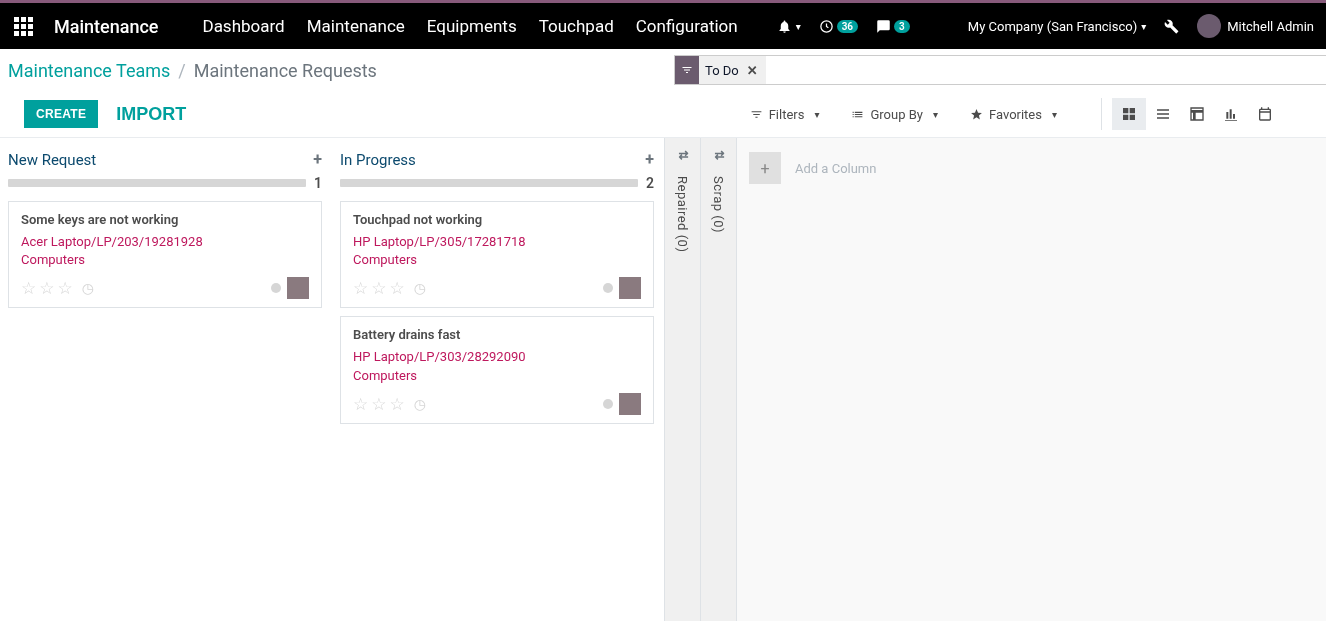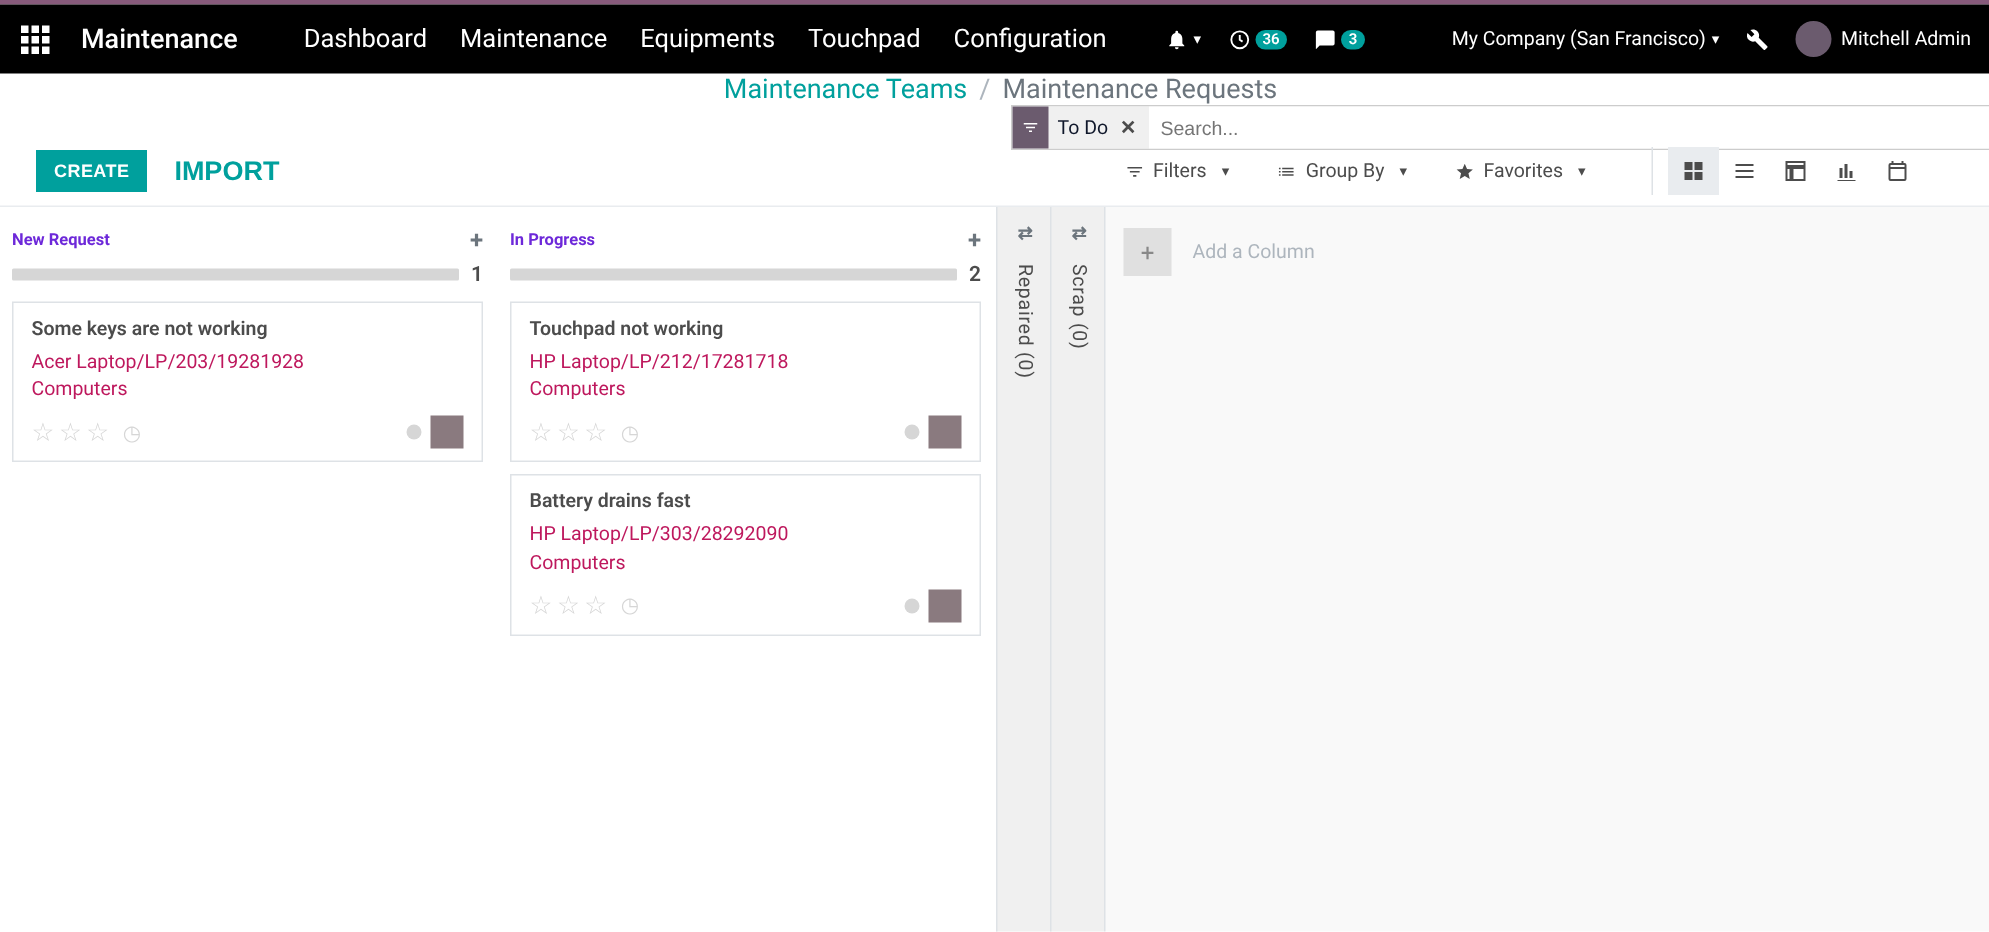--- a/index.html
+++ b/index.html
@@ -36,21 +36,21 @@
   .right-tools { display: flex; align-items:center; gap: 18px; padding-right: 4px;}
   .tool { display:flex; align-items:center; cursor:pointer; position:relative; font-size:15px;}
   .caret-down { margin-left:4px; font-size:10px; }
   .badge { background:#00A09D; color:#fff; font-size:10px; padding:1px 5px; border-radius:8px; margin-left:3px; font-weight:600;}
   .avatar-sm { width:24px; height:24px; border-radius:50%; background:#6b5b6e; display:inline-block; margin-right:6px;}
   .company { font-size:13px;margin-left:40px; }
   .username { font-size:13px; display:flex; align-items:center;}
 
   
   .control-panel { border-bottom:1px solid #e9ecef; }
-  .cp-row1 { display:flex; align-items:center; height:42px;flex-direction:column; }
+  .cp-row1 { display:flex; align-items:center; height:42px; }
   .breadcrumb { padding-left:8px; font-size:18px; color:#6c757d; display:flex; align-items:center; gap:8px;}
   .breadcrumb .link { color:#00A09D; cursor:pointer; }
   .breadcrumb .sep { color:#adb5bd; }
   .search-wrap { margin-left:auto; display:flex; align-items:center; width:652px; border:1px solid #ccc; border-right:none; height:30px; }
   .facet { display:flex; align-items:center; background:#f0f0f0; height:28px; margin:0; }
   .facet-icon { width:24px; height:28px; background:#6b5b6e; display:flex; align-items:center; justify-content:center; color:#fff; font-size:12px;}
   .facet-label { padding:0 6px; color:#0f172a; font-size:13px;}
   .facet-x { padding:0 8px 0 2px; cursor:pointer; color:#4c4c4c; font-weight:bold;}
   .search-input { flex:1; border:none; outline:none; padding:0 8px; font-size:13px; height:28px; }
 
@@ -62,21 +62,21 @@
   .filter-btn .fi { font-size:13px; }
   .view-switch { display:flex; align-items:center; gap:0; border-left:1px solid #dee2e6; padding-left:10px; margin-left:12px;}
   .view-btn { width:34px; height:32px; display:flex; align-items:center; justify-content:center; cursor:pointer; color:#4c4c4c;}
   .view-btn.active { background:#e9ecef; }
   .view-btn svg { fill:#4c4c4c; }
 
   
   .board { display:flex; height: calc(621px - 3px - 46px - 42px - 46px); overflow:hidden; background:#fff;}
   .kcol { width:332px; padding:8px 10px 0 8px; }
   .kcol-header { display:flex; align-items:center; justify-content:space-between; padding:4px 0 2px 0;}
-  .kcol-title { font-size:11px; font-weight:700; color:#6d28d9; }
+  .kcol-title { font-size:15px; font-weight:400; color:#0c4a6e; }
   .kcol-plus { color:#6c757d; cursor:pointer; font-size:16px; font-weight:bold;}
   .kcol-bar-row { display:flex; align-items:center; gap:8px; padding:4px 0 10px 0;}
   .kcol-bar { flex:1; height:8px; background:#d6d6d6; border-radius:1px; }
   .kcol-count { font-weight:600; font-size:14px; color:#4c4c4c;}
   .card { border:1px solid #dee2e6; background:#fff; padding:10px 12px 8px 12px; margin-bottom:8px;}
   .card-title { font-weight:600; font-size:13px; color:#4c4c4c; margin-bottom:6px;}
   .card-sub { font-size:13px; color:#be185d; line-height:1.4;}
   .card-foot { display:flex; align-items:center; justify-content:space-between; padding-top:8px;}
   .stars { display:flex; gap:3px; align-items:center;}
   .star { color:#d6d6d6; font-size:17px; cursor:pointer;}
@@ -171,21 +171,20 @@
     <div class="search-wrap">
       <div class="facet">
         <span class="facet-icon">
           <svg width="12" height="12" viewBox="0 0 24 24">
               <path fill="#fff" d="M10 18h4v-2h-4v2zM3 6v2h18V6H3zm3 7h12v-2H6v2z"></path>
             </svg>
         </span>
         <span class="facet-label">To Do</span>
         <span class="facet-x">✕</span>
       </div>
-      <input class="search-input" placeholder="Search..." style="">
     </div>
   </div>
 
   <div class="cp-row2">
     <button class="btn-create">CREATE</button>
     <button class="btn-import">IMPORT</button>
 
     <div class="filters-group">
       <div class="filter-btn">
         <svg class="fi" width="13" height="13" viewBox="0 0 24 24">
@@ -273,21 +272,21 @@
     <div class="kcol-header">
       <span class="kcol-title">In Progress</span>
       <span class="kcol-plus">+</span>
     </div>
     <div class="kcol-bar-row">
       <div class="kcol-bar" style="width:230px"></div>
       <span class="kcol-count">2</span>
     </div>
     <div class="card">
       <div class="card-title">Touchpad not working</div>
-      <div class="card-sub">HP Laptop/LP/212/17281718</div>
+      <div class="card-sub">HP Laptop/LP/305/17281718</div>
       <div class="card-sub">Computers</div>
       <div class="card-foot">
         <div class="stars">
           <span class="star">☆</span>
           <span class="star">☆</span>
           <span class="star">☆</span>
           <span class="clock">◷</span>
         </div>
         <div class="foot-right">
           <span class="dot"></span>

